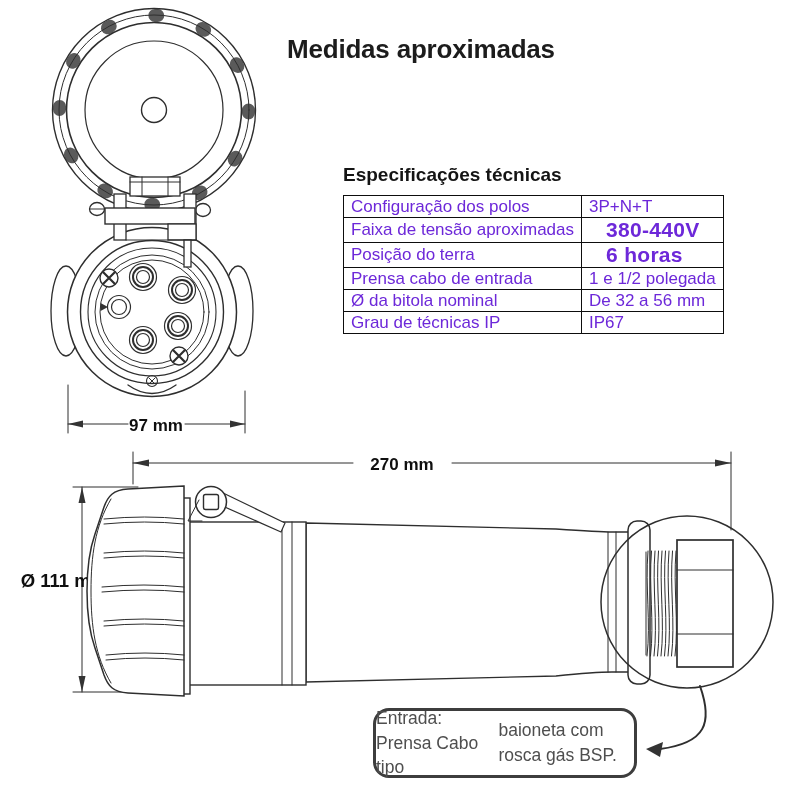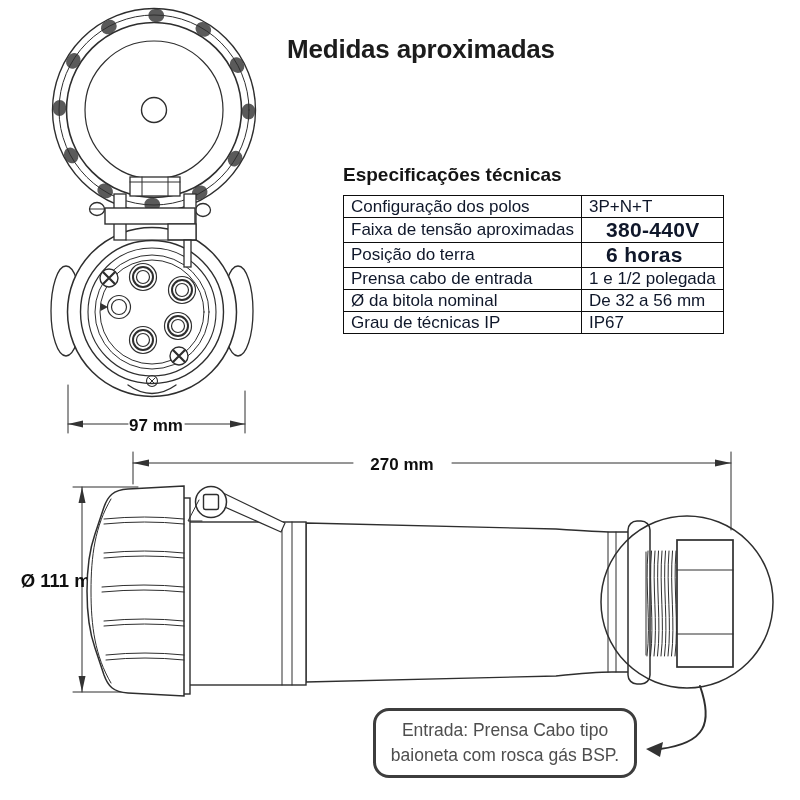--- a/index.html
+++ b/index.html
@@ -13,26 +13,26 @@
   svg .bold2{stroke-width:2.2;}
   svg .ticks{stroke:#5a5a5a;stroke-width:13;stroke-dasharray:3 46.5;}
   svg text{stroke:none;fill:#0f0f0f;font-family:"Liberation Sans",sans-serif;
            font-weight:bold;font-size:17px;}
   svg text.big{font-size:18.5px;}
   .page-title{position:absolute;left:287px;top:26px;font-size:26px;font-weight:bold;
               color:#1c1c1c;letter-spacing:-0.2px;margin-top:8px;}
   .spec-title{position:absolute;left:343px;top:164px;width:358px;text-align:left;
               font-size:19px;font-weight:bold;color:#141414;}
   table.specs{position:absolute;left:343px;top:195px;width:358px;border-collapse:collapse;
-              font-size:17px;color:#0f172a;}
+              font-size:17px;color:#6d28d9;}
   table.specs td{border:1.7px solid #0d0d0d;padding:0 7px;height:21px;white-space:nowrap;}
   table.specs td.lbl{width:57%;}
   table.specs td.big{font-size:21px;font-weight:bold;height:24px;letter-spacing:0.3px;padding-left:24px;}
   .callout{position:absolute;left:373px;top:708px;width:258px;height:64px;
-           border:3px solid #3d3d3d;border-radius:16px;display:flex;flex-direction:column;
+           border:3px solid #3d3d3d;border-radius:16px;display:flex;
            align-items:center;justify-content:center;color:#4e4e4e;font-size:17.5px;
            line-height:1.42;text-align:left;}
 </style>
 </head>
 <body>
 
 <div id="canvas">
 
   <svg width="800" height="800" viewBox="0 0 800 800">
 

